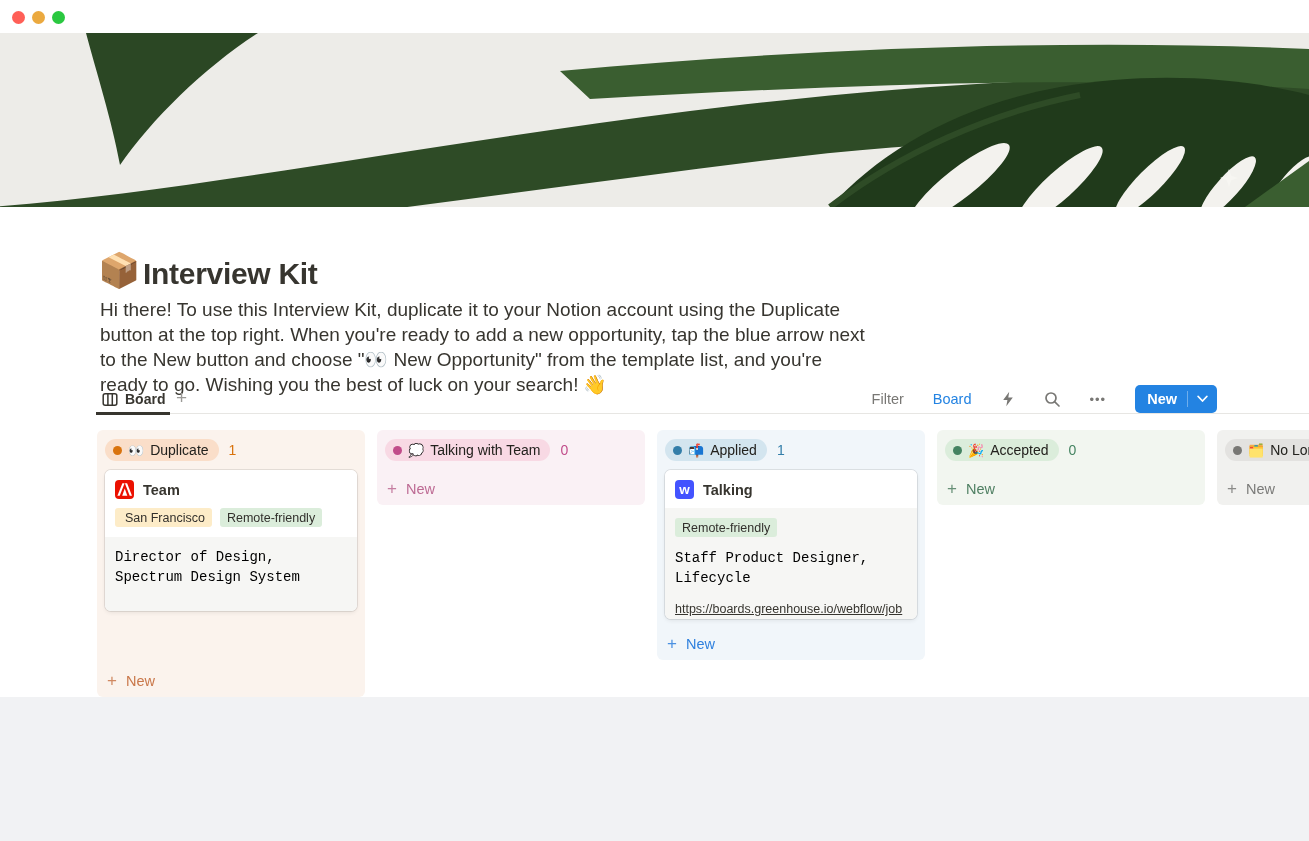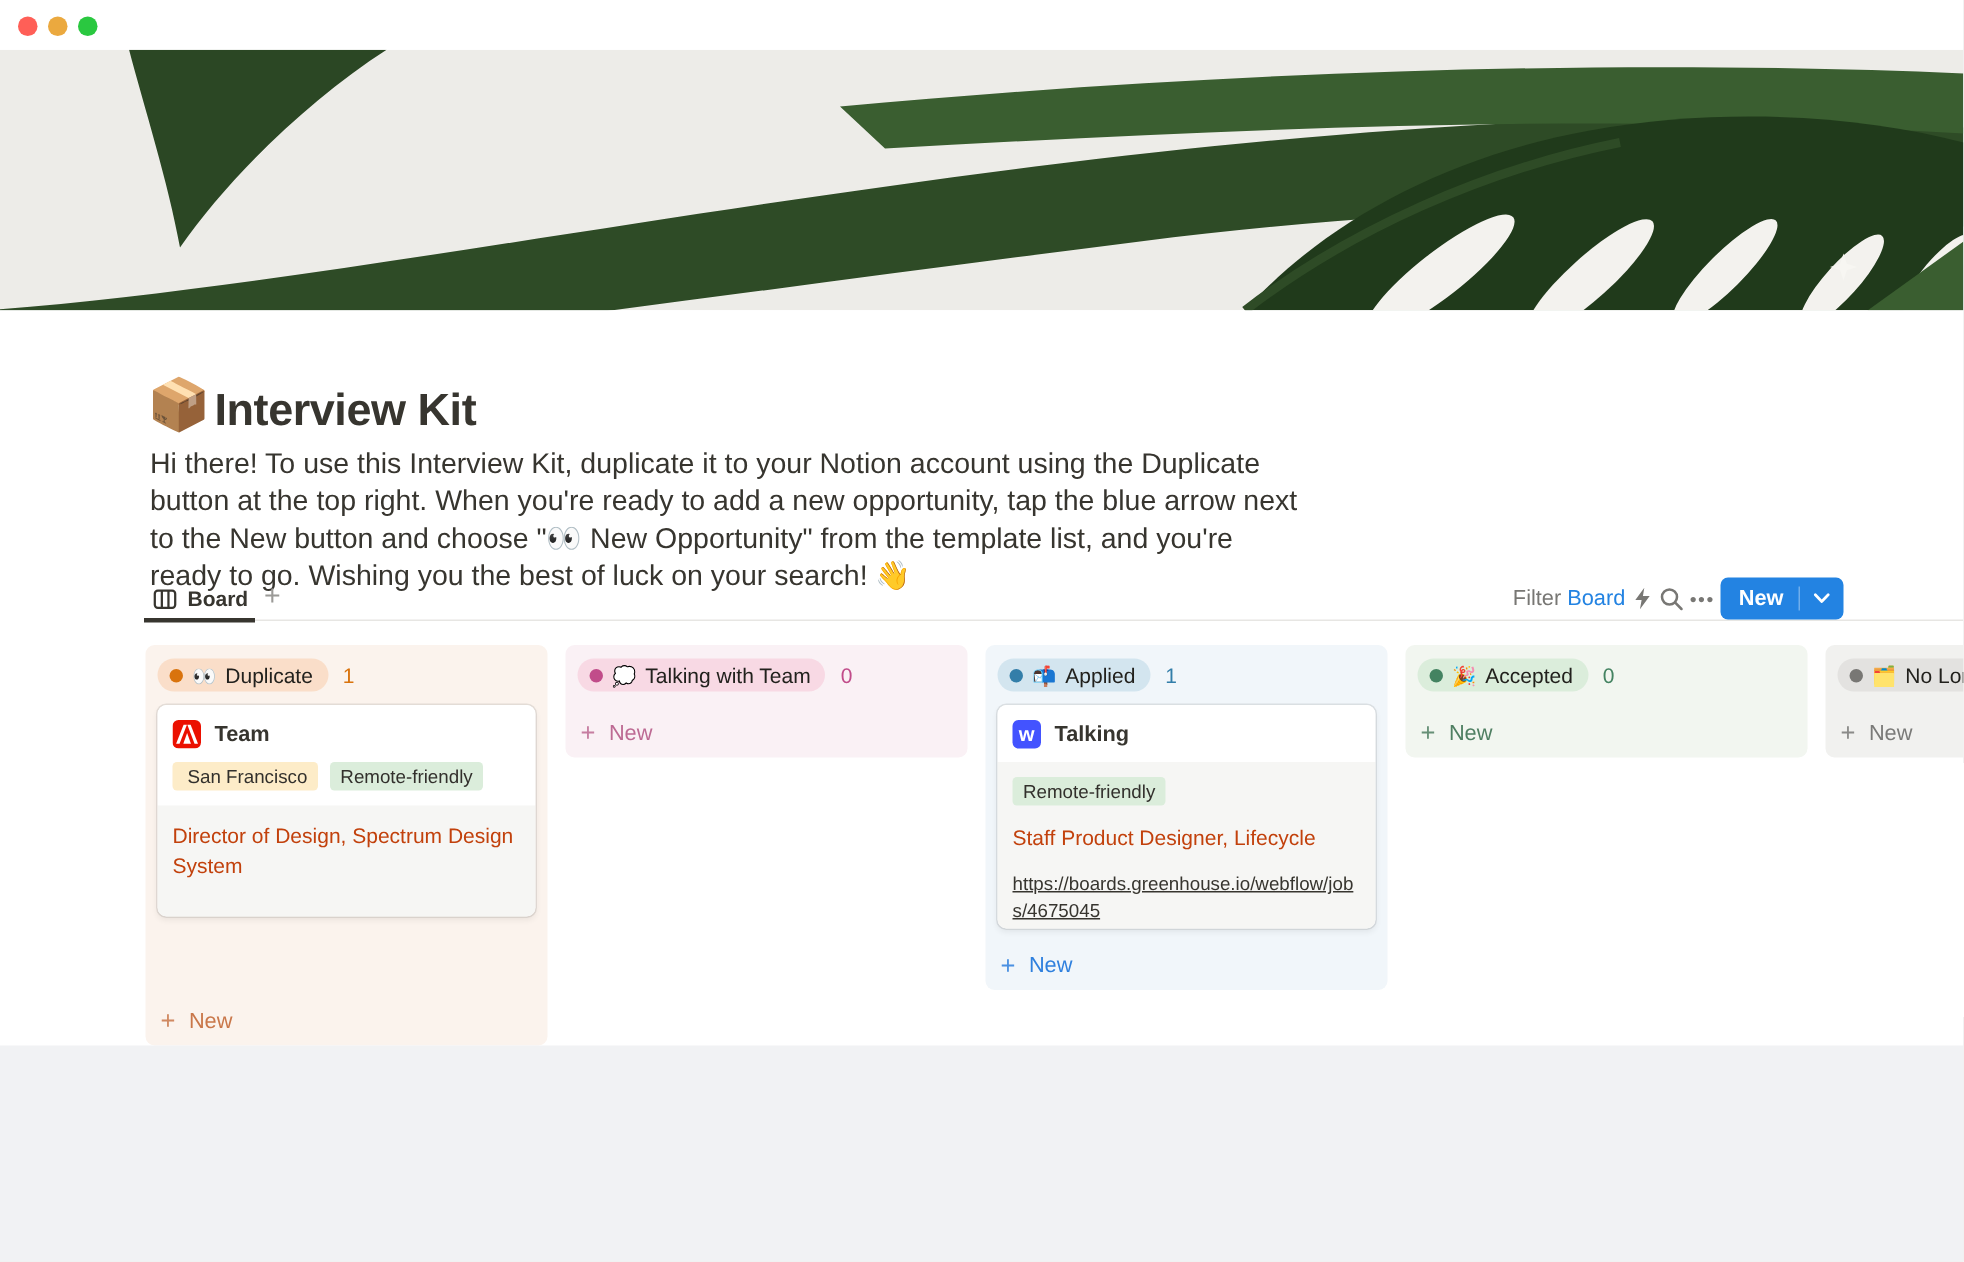--- a/index.html
+++ b/index.html
@@ -24,22 +24,22 @@
   .desc{position:absolute;left:100px;top:90px;width:766px;margin:0;font-size:19px;
         line-height:25px;color:#37352f;}
 
   
   .view-tab{position:absolute;left:96px;top:178px;height:28px;display:flex;align-items:center;
             gap:7px;padding:0 6px;font-size:14px;font-weight:600;color:#37352f;cursor:pointer;}
   .tab-underline{position:absolute;left:96px;top:205px;width:74px;height:2.5px;background:#37352f;z-index:2;}
   .add-view{position:absolute;left:176px;top:181px;font-size:19px;color:#9b9a97;cursor:pointer;line-height:1;}
   .divider{position:absolute;left:96px;right:0;top:206px;height:1px;background:#e7e6e3;}
 
-  .toolbar-right{position:absolute;right:80px;top:177px;height:30px;display:flex;
-                 align-items:center;gap:4px;text-align:center;}
+  .toolbar-right{position:absolute;right:92px;top:177px;height:30px;display:flex;
+                 align-items:center;gap:29px;text-align:center;}
   .tb-text{font-size:14.5px;cursor:pointer;}
   .tb-filter{color:#787774;}
   .tb-sort{color:#2383e2;}
   .tb-icon{display:flex;align-items:center;cursor:pointer;color:#787774;}
   .tb-more{font-size:13px;color:#787774;letter-spacing:1px;cursor:pointer;}
   .new-btn{display:flex;align-items:center;height:28px;background:#2383e2;border-radius:5px;
            color:#fff;cursor:pointer;overflow:hidden;}
   .new-btn-label{padding:0 10px 0 12px;font-size:14.5px;font-weight:700;}
   .new-btn-sep{width:1px;height:16px;background:rgba(255,255,255,0.35);}
   .new-btn-chev{padding:0 9px;display:flex;align-items:center;}
@@ -96,21 +96,21 @@
   .webflow-logo{background:#4353ff;color:#fff;font-weight:800;font-size:13.5px;line-height:1;}
   .card-title{font-size:14.5px;font-weight:700;color:#37352f;}
   .tags{display:flex;gap:8px;}
   .tags-on-white{padding:0 10px 10px;background:#fff;}
   .card-body{background:#f6f6f4;padding:10px 10px 12px;}
   .card-body .tags{margin-bottom:11px;}
   .tag{display:inline-flex;align-items:center;height:19px;padding:0 7px;border-radius:3px;
        font-size:12.5px;color:#32302c;white-space:nowrap;}
   .tag-yellow{background:#fdecc8;padding-left:10px;}
   .tag-green{background:#dbeddb;}
-  .role{margin:0 0 12px;font-size:14px;line-height:20px;color:#c2410c;}
+  .role{margin:0 0 12px;font-size:14px;line-height:20px;color:#000000;font-family:Liberation Mono, monospace;}
   .url{display:block;font-size:12.5px;line-height:18px;color:#37352f;text-decoration:underline;
        word-break:break-all;cursor:pointer;}
 
   
   .bottom-area{position:absolute;top:697px;left:0;right:0;height:144px;background:#f1f2f4;}
 </style>
 </head>
 <body>
 
 <div class="screen">

